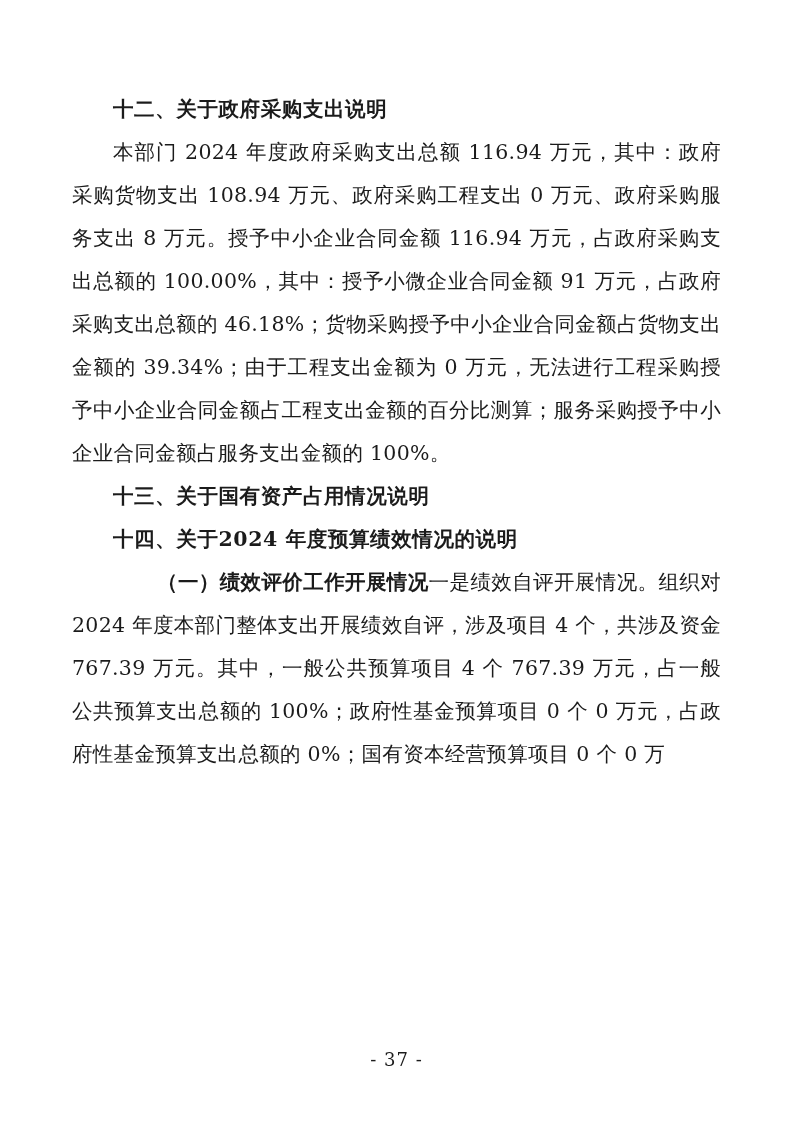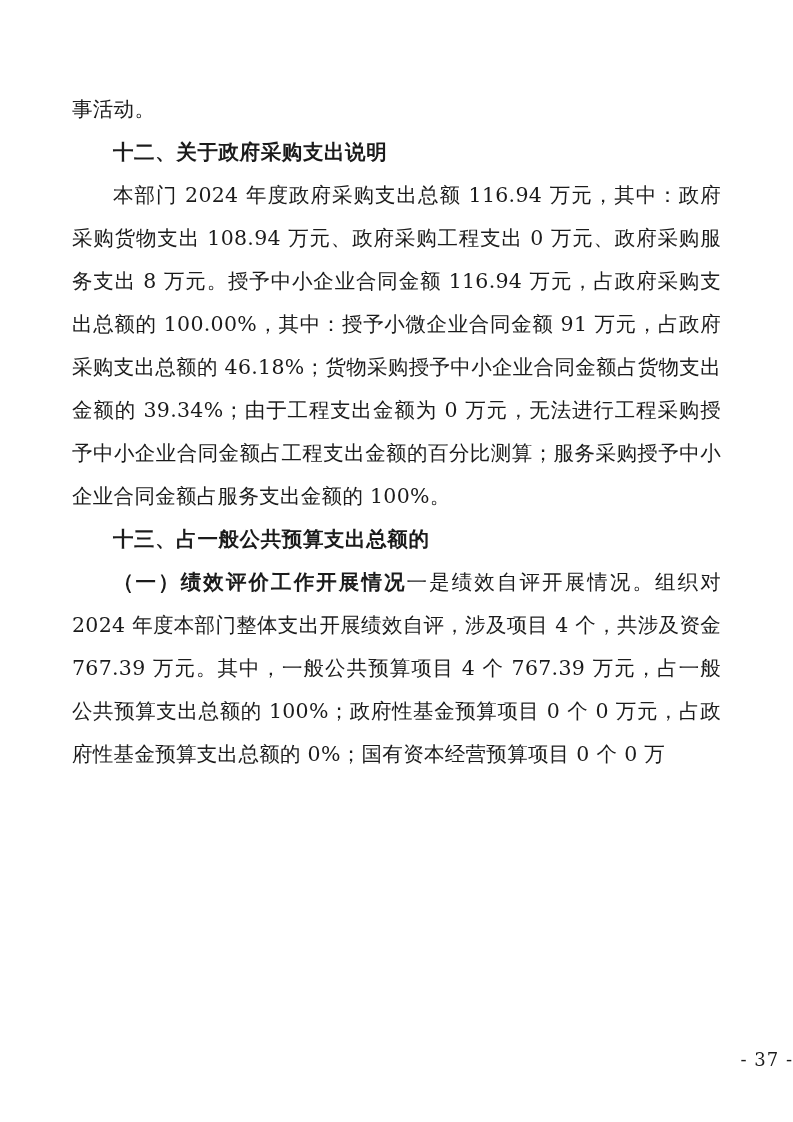--- a/index.html
+++ b/index.html
@@ -40,47 +40,48 @@
   .indent {
     text-indent: 41px;
   }
   .heading {
     font-weight: bold;
     text-indent: 41px;
     letter-spacing: 0.6px;
   }
   .heading-sub {
     font-weight: bold;
+    margin-left: 44px;
   }
   .footer {
     position: absolute;
     left: 0;
     right: 0;
     bottom: 52px;
-    text-align: right;
+    text-align: center;
     font-size: 18px;
     font-family: "DejaVu Serif", "Liberation Serif", serif;
     color: #1b1b1b;
     letter-spacing: 1px;
   }
 </style>
 </head>
 <body>
 
 <div class="page">
   <div class="doc-body">
 
-    <p class="cont">事活动。</p>
 
     <p class="heading">十二、关于政府采购支出说明</p>
 
     <p class="indent">本部门 2024 年度政府采购支出总额 116.94 万元，其中：政府采购货物支出 108.94 万元、政府采购工程支出 0 万元、政府采购服务支出 8 万元。授予中小企业合同金额 116.94 万元，占政府采购支出总额的 100.00%，其中：授予小微企业合同金额 91 万元，占政府采购支出总额的 46.18%；货物采购授予中小企业合同金额占货物支出金额的 39.34%；由于工程支出金额为 0 万元，无法进行工程采购授予中小企业合同金额占工程支出金额的百分比测算；服务采购授予中小企业合同金额占服务支出金额的 100%。</p>
 
-    <p class="heading">十三、占一般公共预算支出总额的</p>
+    <p class="heading">十三、关于国有资产占用情况说明</p>
 
 
+    <p class="heading">十四、关于2024 年度预算绩效情况的说明</p>
 
     <p class="indent"><span class="heading-sub">（一）绩效评价工作开展情况</span><span>一是绩效自评开展情况。组织对 2024 年度本部门整体支出开展绩效自评，涉及项目 4 个，共涉及资金 767.39 万元。其中，一般公共预算项目 4 个 767.39 万元，占一般公共预算支出总额的 100%；政府性基金预算项目 0 个 0 万元，占政府性基金预算支出总额的 0%；国有资本经营预算项目 0 个 0 万</span></p>
 
   </div>
 
   <div class="footer">- 37 -</div>
 </div>
 
 </body></html>

